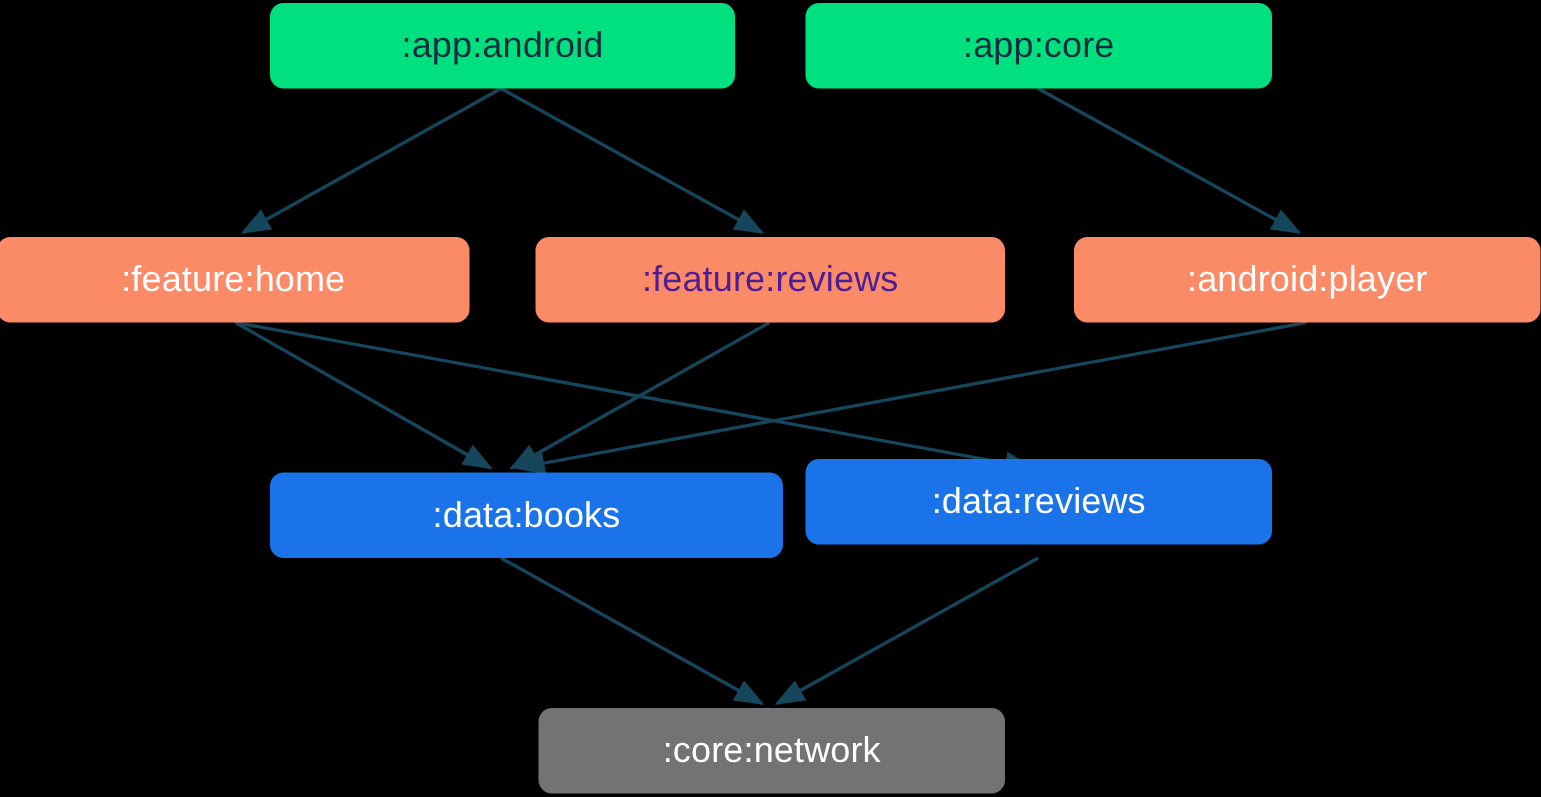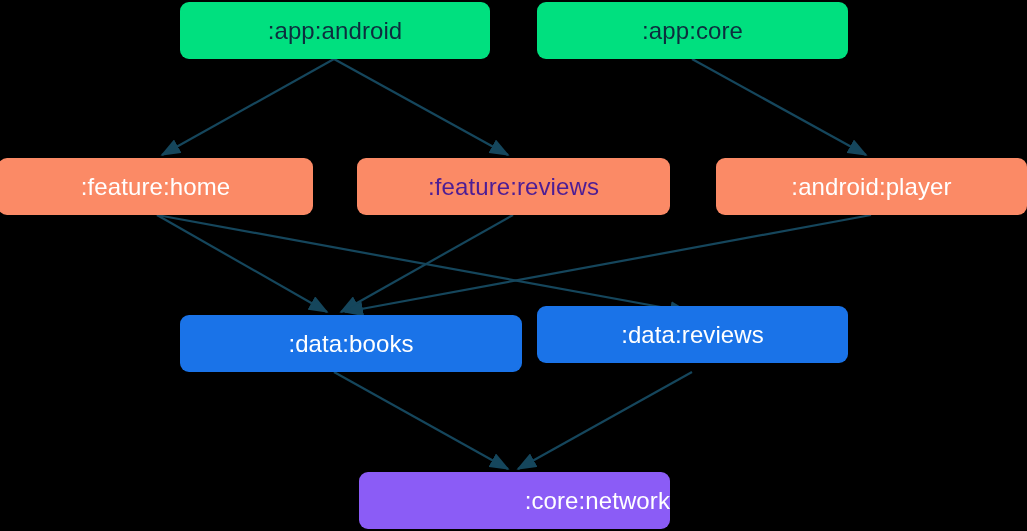--- a/index.html
+++ b/index.html
@@ -87,18 +87,18 @@
       </div>
       <div class="node node-feat" style="left: 716px; top: 158px; width: 311px; height: 57px; background: rgb(251, 138, 102); color: rgb(255, 255, 255);">
         <span>:android:player</span>
       </div>
       <div class="node node-data" style="left: 180px; top: 315px; width: 342px; height: 57px; background: rgb(26, 115, 232); color: rgb(255, 255, 255);">
         <span>:data:books</span>
       </div>
       <div class="node node-data" style="left: 537px; top: 306px; width: 311px; height: 57px; background: rgb(26, 115, 232); color: rgb(255, 255, 255);">
         <span>:data:reviews</span>
       </div>
-      <div class="node node-core" style="left: 359px; top: 472px; width: 311px; height: 57px; background: #8b5cf6; color: rgb(255, 255, 255); justify-content: flex-end;">
+      <div class="node node-core" style="left: 359px; top: 472px; width: 311px; height: 57px; background: #737373; color: rgb(255, 255, 255);">
         <span>:core:network</span>
       </div>
     </div>
 
 </div>
 
 </body></html>

